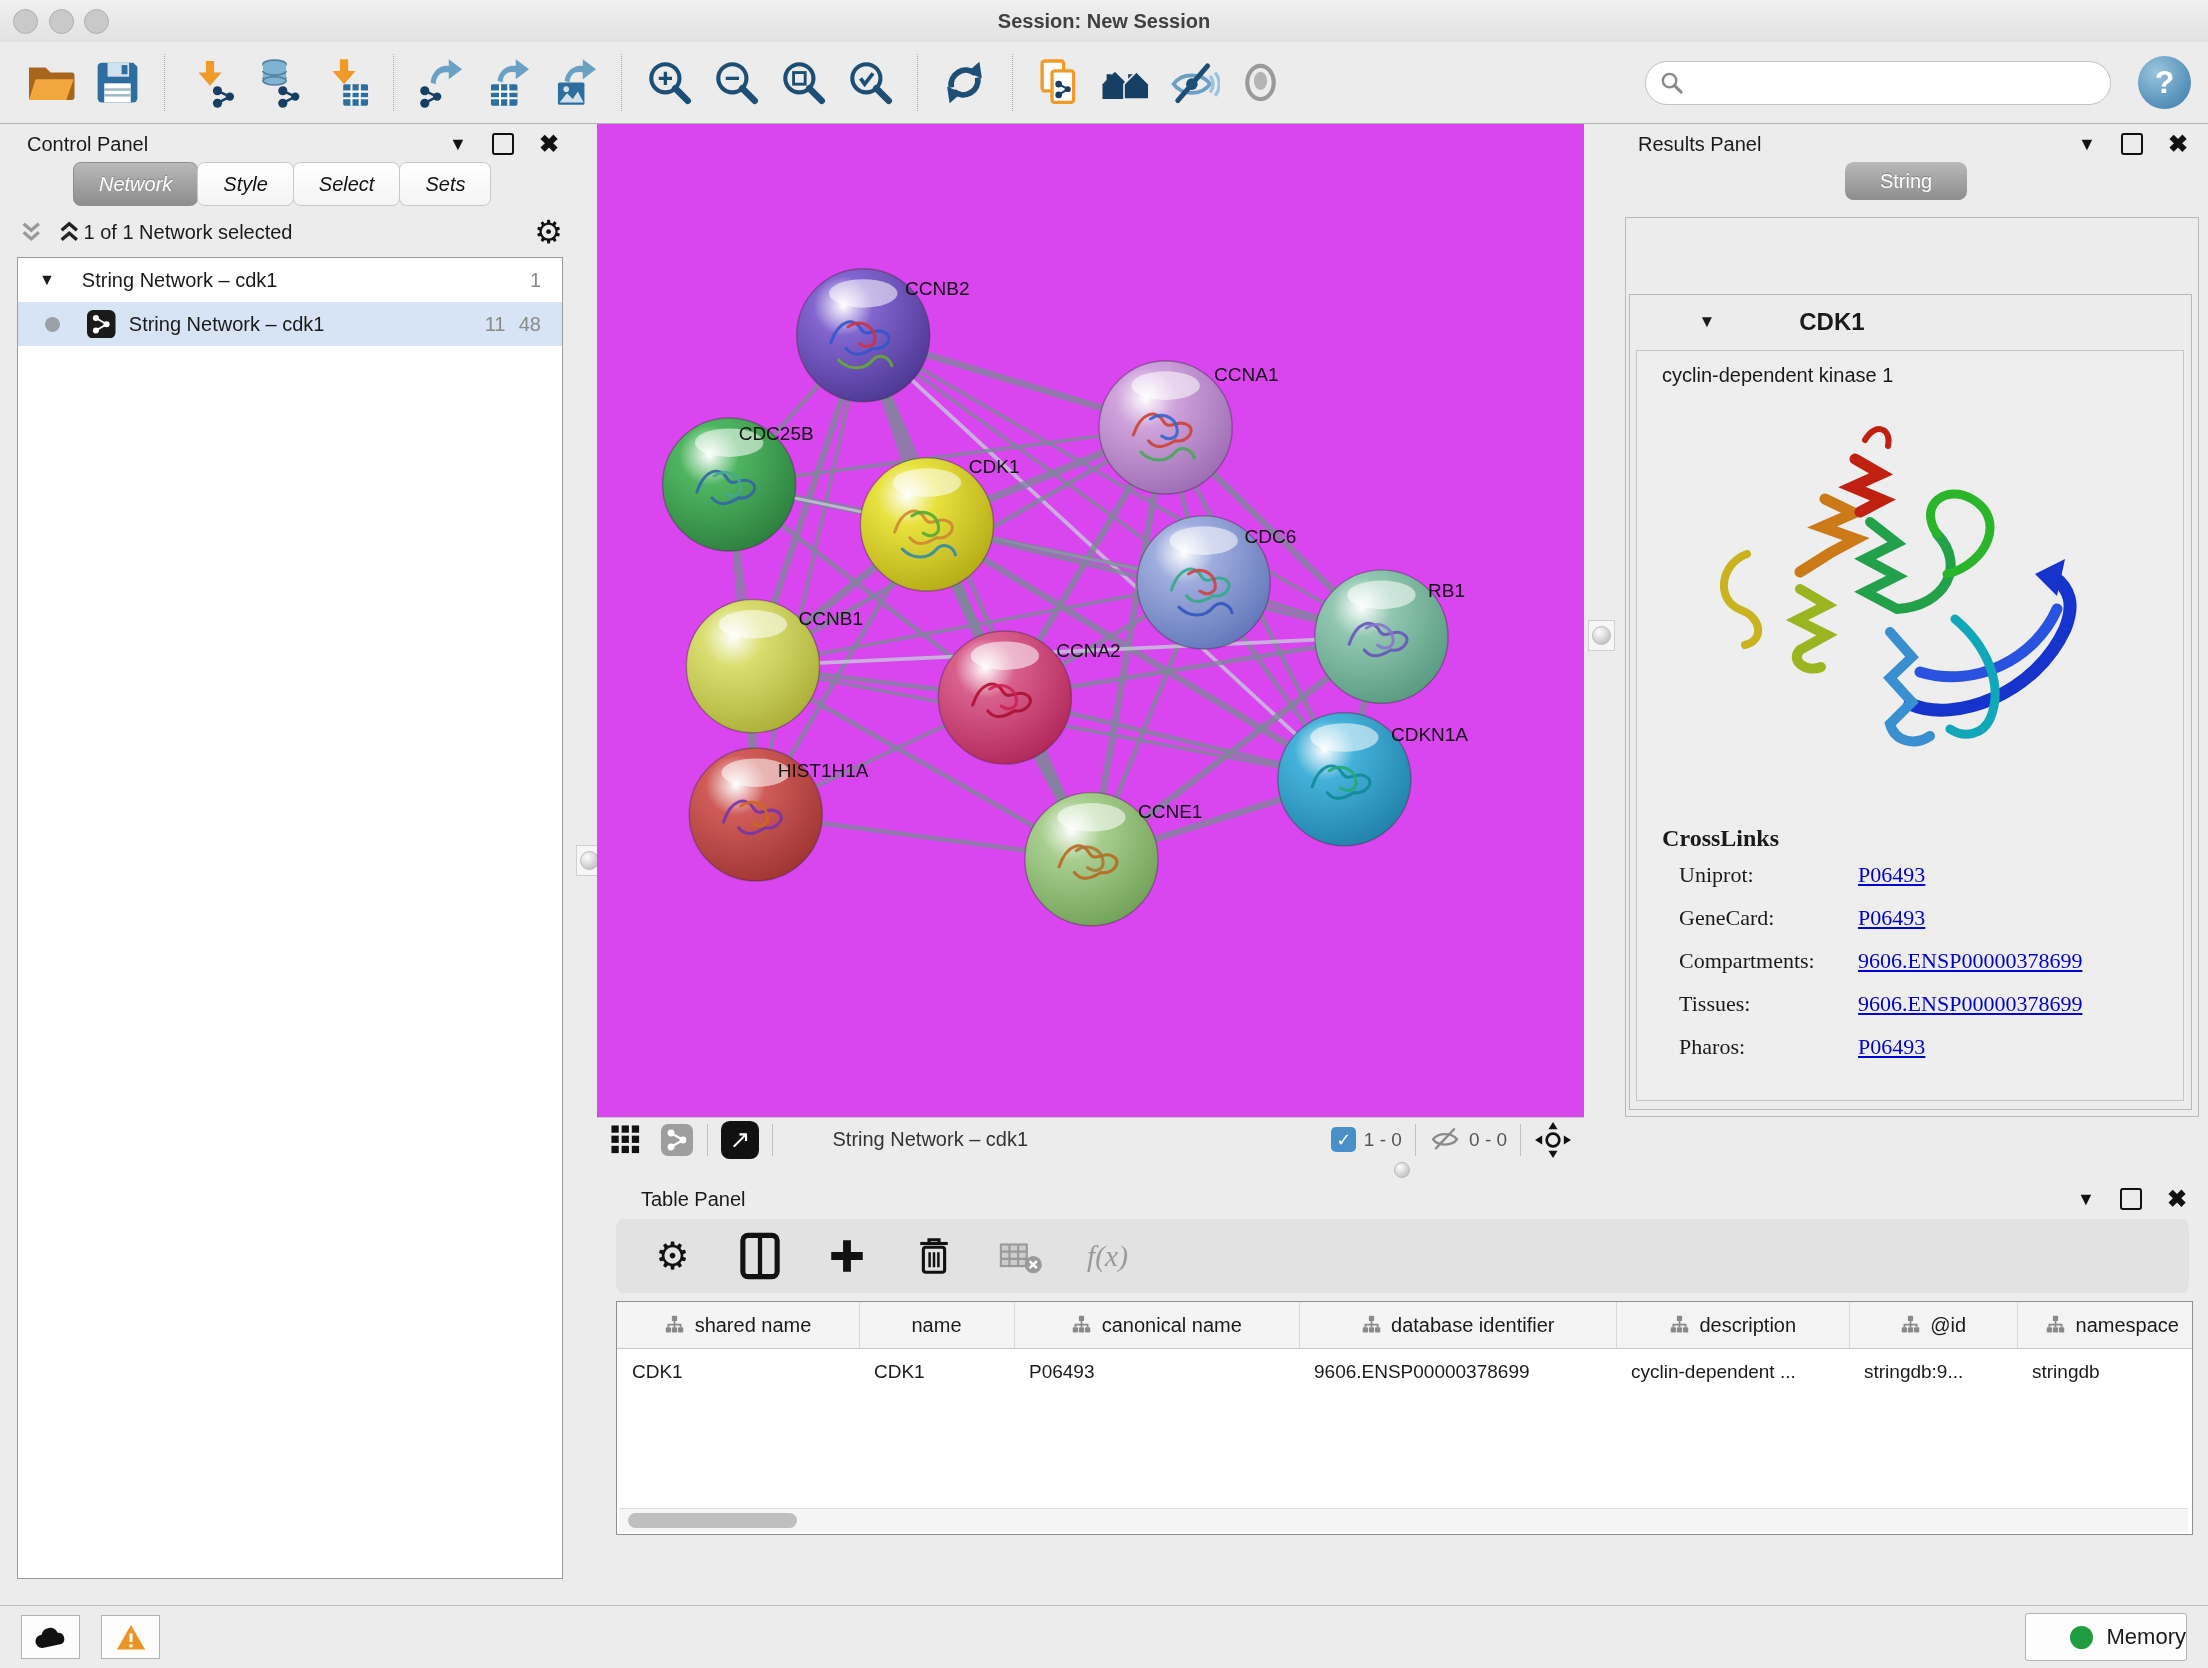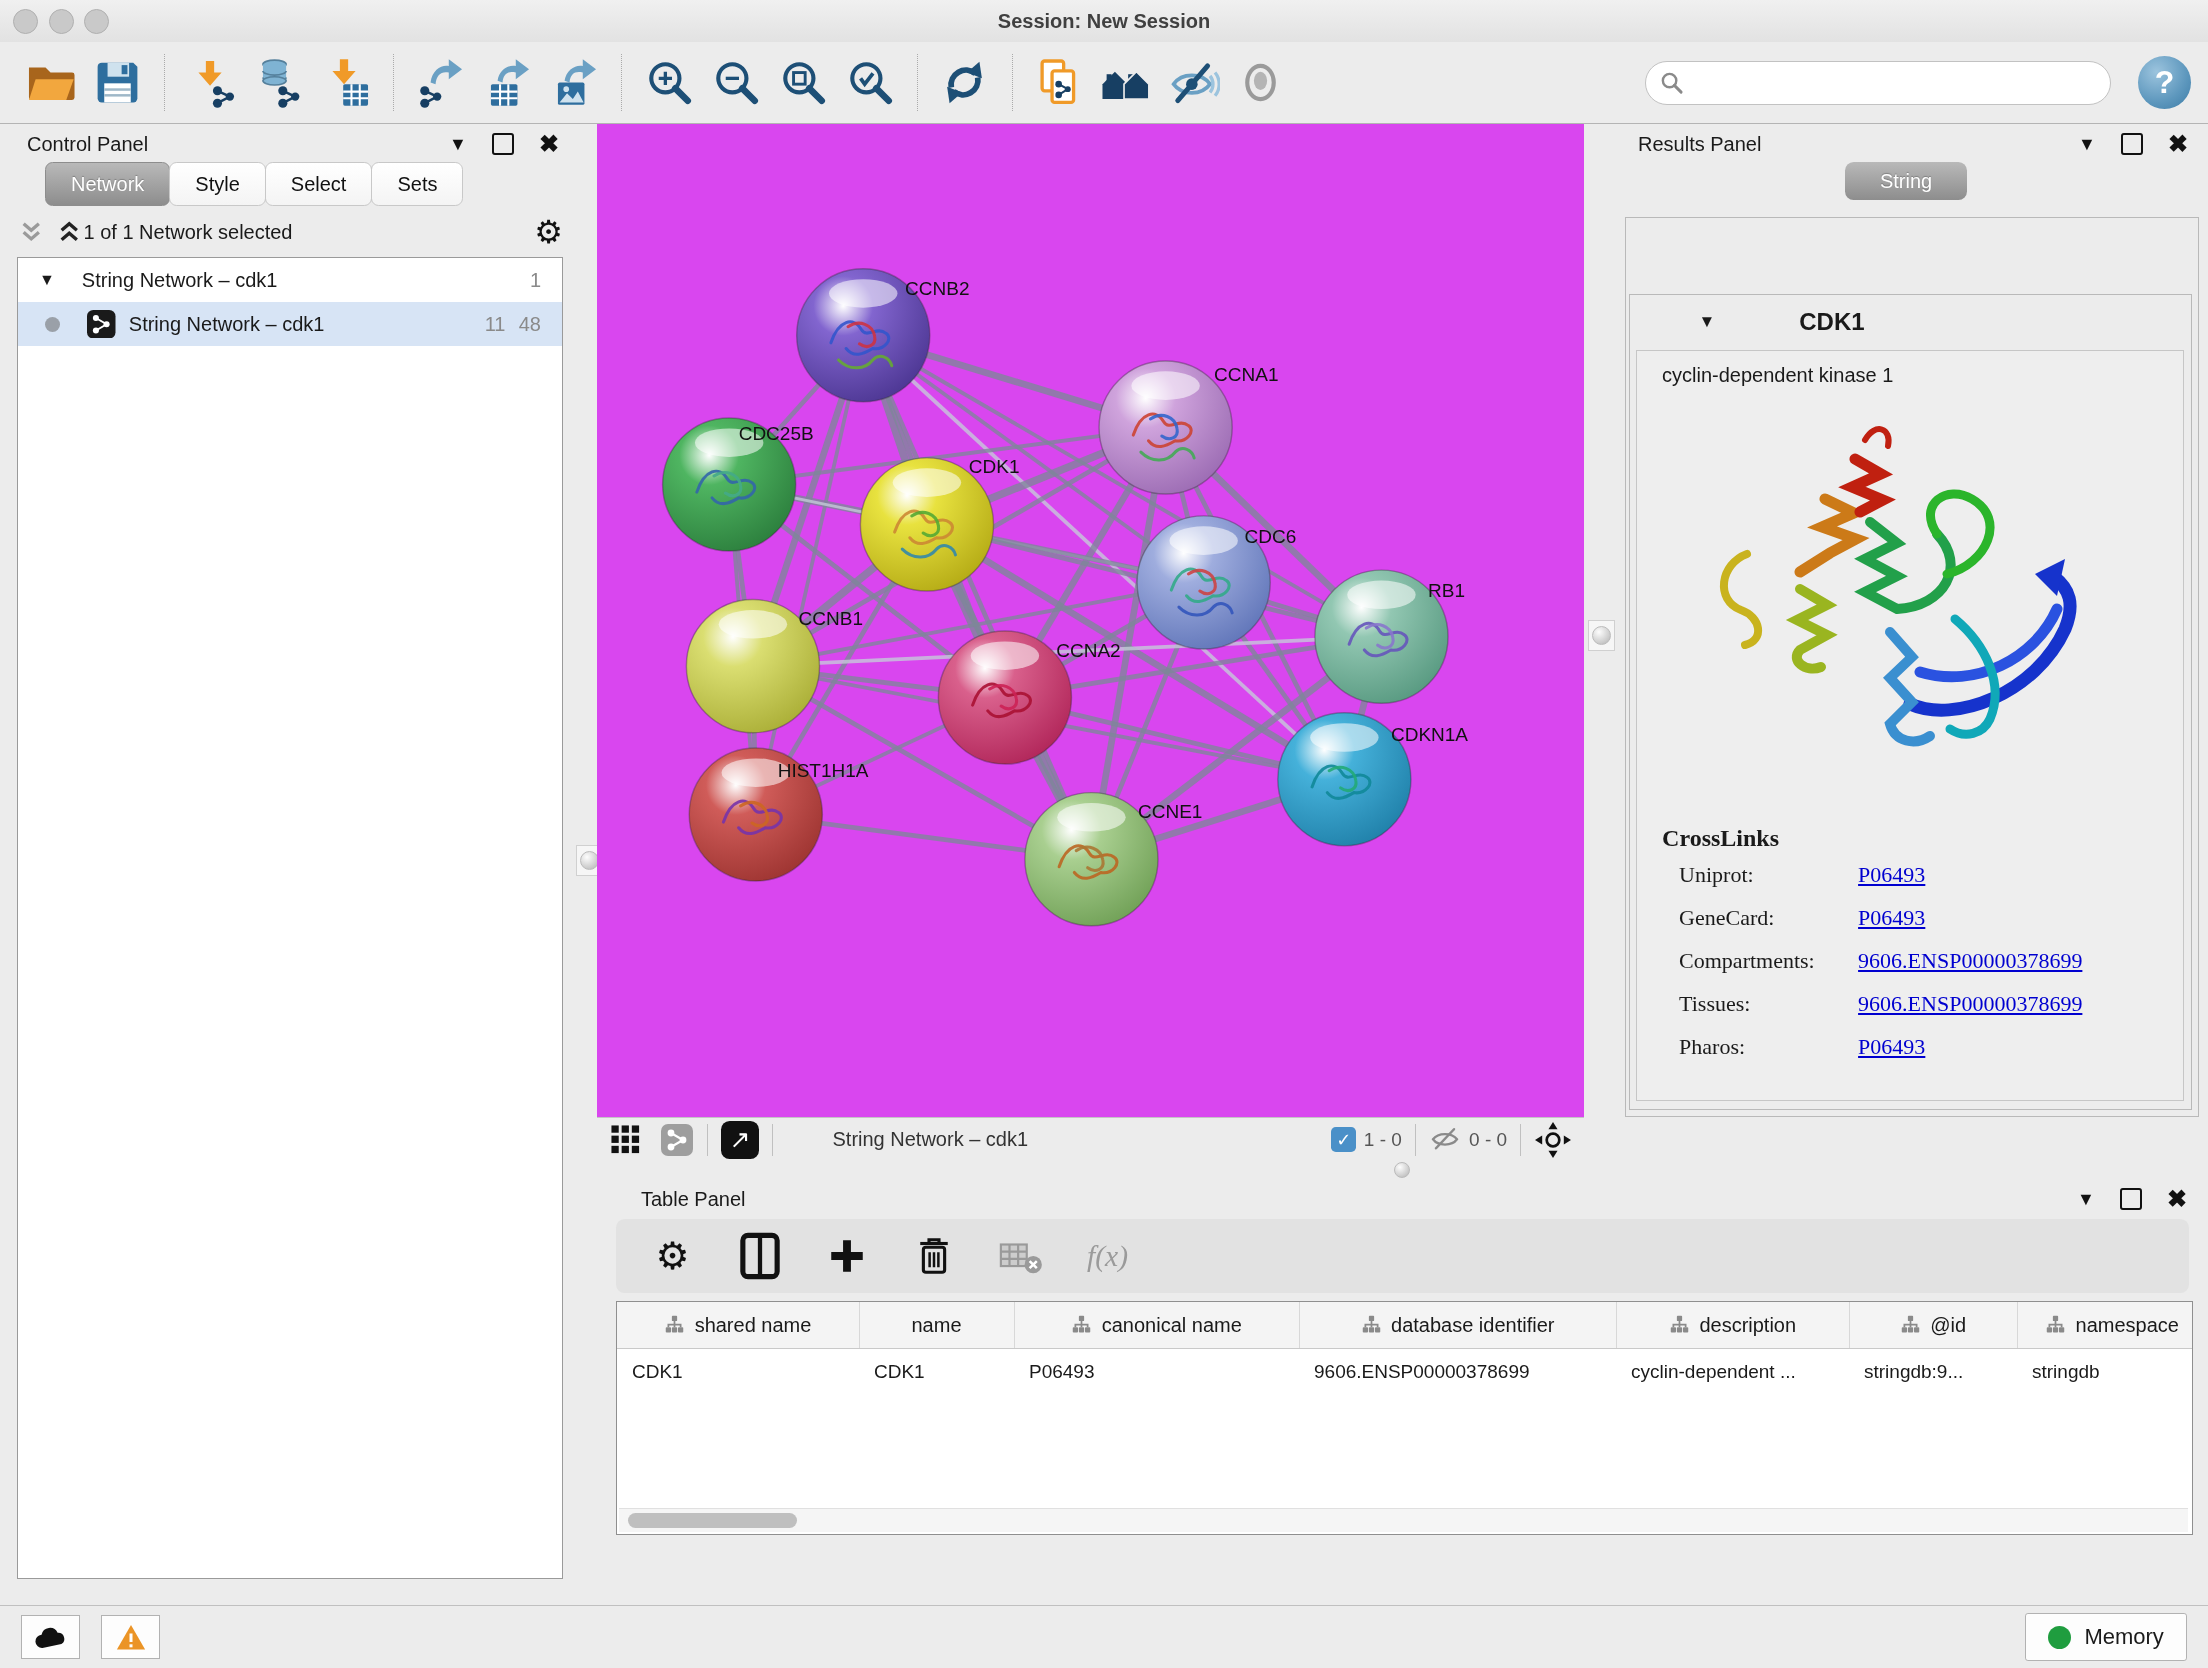--- a/index.html
+++ b/index.html
@@ -21,21 +21,21 @@
   
   .panel-title-row{height:40px;display:flex;align-items:center;font-size:20px;color:#1a1a1a;}
   .panel-ctrls{margin-left:auto;display:flex;align-items:center;gap:25px;padding-right:21px;}
   .tri{font-size:18px;color:#111;}
   .float-sq{width:18px;height:18px;border:2.9px solid #111;border-radius:2.9px;}
   .close-x{font-size:24px;font-weight:bold;color:#111;}
   .tab{height:42px;padding:0 25px;display:flex;align-items:center;justify-content:center;font-size:20px;border:1px solid #c8c8c8;background:linear-gradient(#ffffff,#f4f4f4);border-radius:7.6px;margin-right:-1px;color:#111;}
   .tab.active{background:linear-gradient(#b9b9b9,#8d8d8d);color:#fff;border-color:#8d8d8d;text-shadow:0 -1px 1px rgba(0,0,0,.25);}
   
   #control-panel{left:0;top:124px;width:580px;height:1482px;background:#ececec;}
-  #cp-tabs{position:absolute;left:45px;top:38px;display:flex;}
+  #cp-tabs{position:absolute;left:73px;top:38px;display:flex;font-style:italic;}
   #cp-selector-row{position:absolute;left:17px;top:88px;width:546px;height:40px;display:flex;align-items:center;}
   #cp-selector-row .label{flex:1;font-size:20px;}
   #tree-box{position:absolute;left:17px;top:133px;width:546px;height:1322px;background:#fff;border:1.9px solid #9a9a9a;box-sizing:border-box;}
   .tree-row{height:44px;display:flex;align-items:center;font-size:20px;}
   .tree-row .cnt{color:#8a8a8a;margin-left:13.3px;}
   .tree-row.selected{background:#d7e4f5;}
   .share-badge{width:28.5px;height:28.5px;flex:0 0 auto;}
   
   #canvas{left:597px;top:124px;width:987px;height:993px;background:#d946ef;}
   #net-statusbar{left:597px;top:1117px;width:987px;height:44px;background:#ececec;border-top:1px solid #c4c4c4;display:flex;align-items:center;padding:0 13.3px;box-sizing:border-box;font-size:19px;color:#555;}
@@ -67,21 +67,21 @@
   table{border-collapse:collapse;table-layout:fixed;width:1590px;}
   th{background:#f4f4f4;border-right:1px solid #d8d8d8;border-bottom:1.9px solid #c9c9c9;height:44px;font-size:20px;font-weight:normal;text-align:center;white-space:nowrap;overflow:hidden;}
   td{height:44px;font-size:19px;padding-left:15px;white-space:nowrap;overflow:hidden;text-align:left;}
   .hdr-ic{display:inline-block;vertical-align:-3.8px;margin-right:9.5px;}
   #tp-scroll{position:absolute;left:1.9px;bottom:1.9px;width:1569px;height:23px;background:#f5f5f5;border-top:1px solid #e0e0e0;}
   #tp-thumb{position:absolute;left:9.5px;top:3.8px;width:169px;height:15px;border-radius:7.6px;background:#bfbfbf;}
   #tp-tabs{position:absolute;left:0;top:377px;width:100%;display:flex;justify-content:center;}
   
   #bottom-bar{left:0;top:1605px;width:2208px;height:63px;background:#ececec;border-top:1px solid #c0c0c0;display:flex;align-items:center;padding:0 21px;box-sizing:border-box;}
   .sb-btn{width:57px;height:42px;background:#fdfdfd;border:1.9px solid #b2b2b2;display:flex;align-items:center;justify-content:center;margin-right:21px;}
-  #memory-btn{margin-left:auto;width:160px;height:46px;background:#fdfdfd;border:1.9px solid #b2b2b2;border-radius:2.9px;display:flex;align-items:center;justify-content:center;gap:13.3px;font-size:22px;}
+  #memory-btn{margin-left:auto;width:160px;height:46px;background:#fdfdfd;border:1.9px solid #b2b2b2;border-radius:2.9px;display:flex;align-items:center;justify-content:flex-end;gap:13.3px;font-size:22px;}
   #memory-dot{width:23px;height:23px;border-radius:50%;background:#1f9d3f;}
   .chk{width:25px;height:25px;background:#4a90c8;border-radius:4.8px;color:#fff;font-size:18px;display:flex;align-items:center;justify-content:center;margin-right:7.6px;}
   .gearchar{font-size:32px;color:#111;line-height:1;}
   .fx{font-family:"Liberation Serif",serif;font-style:italic;font-size:29.5px;color:#9a9a9a;}
 </style>
 </head>
 <body>
 
 <div id="titlebar" class="abs">
   <div class="tl-dot" style="left:13.3px"></div>

